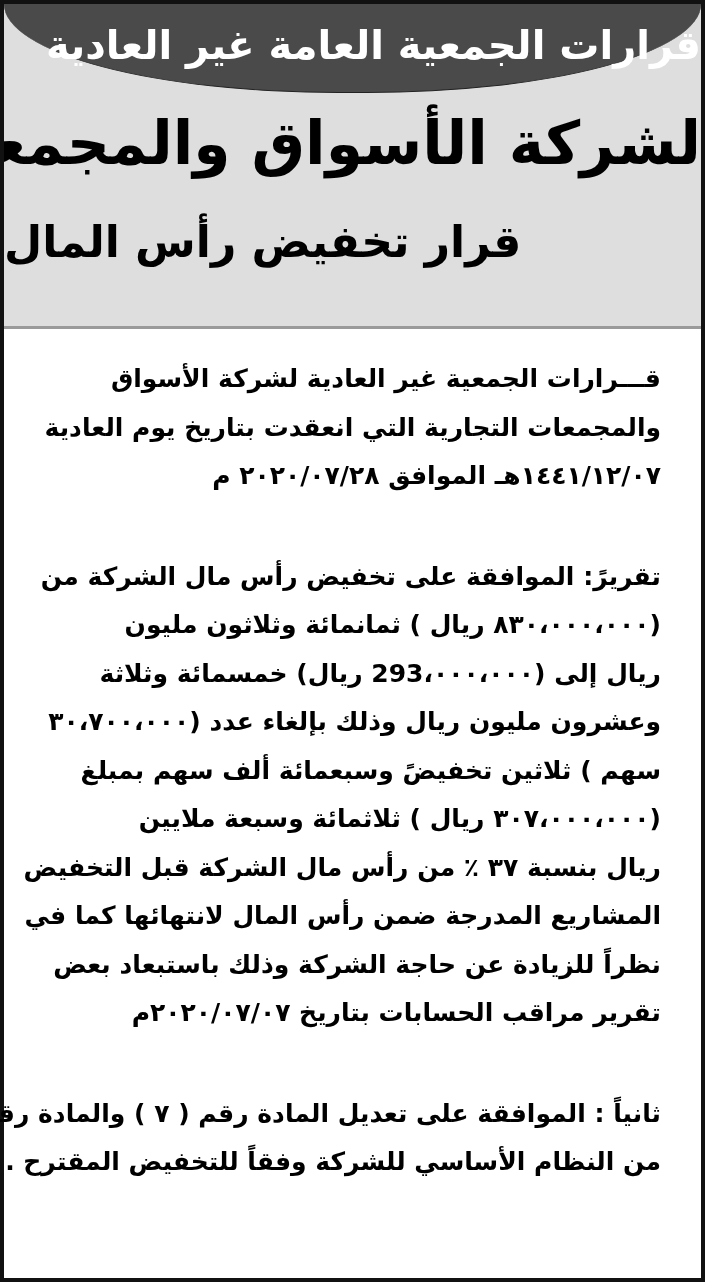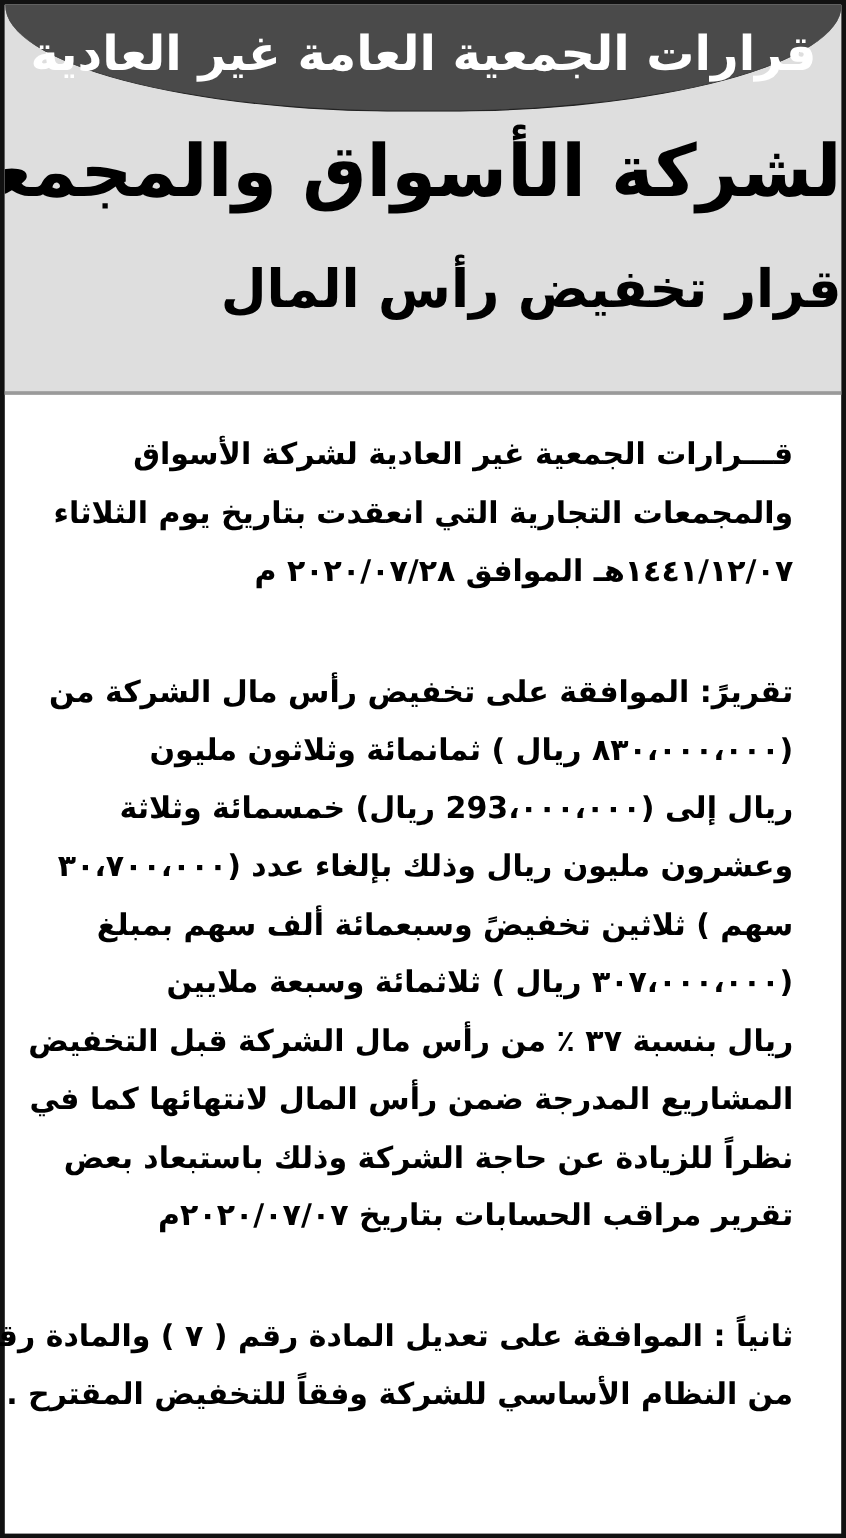--- a/index.html
+++ b/index.html
@@ -21,21 +21,21 @@
       overflow: hidden;
     }
     .banner {
       position: absolute;
       top: 0; left: 0; right: 0;
       height: 88px;
       background: #4a4a4a;
       border-bottom-left-radius: 48% 100%;
       border-bottom-right-radius: 48% 100%;
       border-bottom: 1px solid #222;
-      display: flex; align-items: center; justify-content: center;
+      display: flex; align-items: center; 
     }
     .banner-text {
       color: #ffffff;
       font-weight: bold;
       font-size: 40px;
       line-height: 1;
       white-space: nowrap;
       padding-bottom: 6px;
     }
     .company {
@@ -45,21 +45,21 @@
       font-weight: bold;
       font-size: 60px;
       line-height: 1.1;
       color: #000;
       white-space: nowrap;
       letter-spacing: -1px;
     }
     .subtitle {
       position: absolute;
       top: 214px; left: 0; right: 0;
-      text-align: right;
+      text-align: left;
       font-weight: bold;
       font-size: 44px;
       line-height: 1.1;
       color: #000;
       white-space: nowrap;
     }
     .body {
       padding: 22px 22px 0 22px;
       color: #000;
     }
@@ -84,21 +84,21 @@
     <div class="banner">
       <span class="banner-text">قرارات الجمعية العامة غير العادية</span>
     </div>
     <div class="company">لشركة الأسواق والمجمعات التجارية</div>
     <div class="subtitle">قرار تخفيض رأس المال</div>
   </div>
 
   <div class="body">
     <p class="para p-intro">
       <span class="line">قـــرارات الجمعية غير العادية لشركة الأسواق</span>
-      <span class="line">والمجمعات التجارية التي انعقدت بتاريخ يوم الثلاثاء</span>
+      <span class="line">والمجمعات التجارية التي انعقدت بتاريخ يوم العادية</span>
       <span class="line">١٤٤١/١٢/٠٧هـ الموافق ٢٠٢٠/٠٧/٢٨ م</span>
     </p>
 
     <p class="para p-first">
       <span class="line">تقريرً: الموافقة على تخفيض رأس مال الشركة من</span>
       <span class="line">(٨٣٠،٠٠٠،٠٠٠ ريال ) ثمانمائة وثلاثون مليون</span>
       <span class="line">ريال إلى (293،٠٠٠،٠٠٠ ريال) خمسمائة وثلاثة</span>
       <span class="line">وعشرون مليون ريال وذلك بإلغاء عدد (٣٠،٧٠٠،٠٠٠</span>
       <span class="line">سهم ) ثلاثين تخفيضً وسبعمائة ألف سهم بمبلغ</span>
       <span class="line">(٣٠٧،٠٠٠،٠٠٠ ريال ) ثلاثمائة وسبعة ملايين</span>

